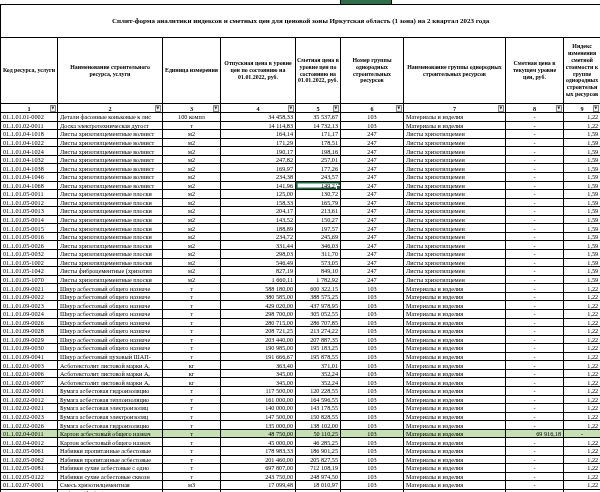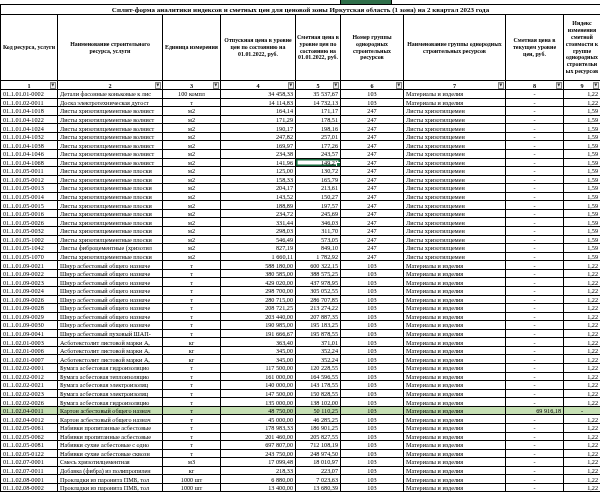--- a/index.html
+++ b/index.html
@@ -12,21 +12,21 @@
   .topstrip { position:absolute; left:0; top:0; width:600px; height:4px; background:#ffffff; }
   .topstrip .greencell {
     position:absolute; left:340px; top:0; width:50px; height:4px;
     border-left:1px solid #000; border-right:1px solid #000;
   }
   table.sheet { border-collapse:collapse; table-layout:fixed; width:600px; position:absolute; left:0; top:4px; }
   table.sheet td { box-sizing:border-box; overflow:hidden; }
 
   td.title-cell {
     border:1.5px solid #000; height:10px; text-align:center; vertical-align:middle;
-    font-weight:bold; font-size:7px; line-height:8px; white-space:nowrap; padding:0;
+    font-weight:bold; font-size:7px; line-height:8px; white-space:nowrap; padding:12px;
   }
   td.head-cell {
     border:1.5px solid #000; height:66px; text-align:center; vertical-align:middle;
     font-weight:bold; font-size:5.9px; line-height:1.15; padding:0 1px;
     white-space:normal; overflow-wrap:break-word;
   }
   td.filt-cell {
     position:relative; border:1.5px solid #000; height:9px; text-align:center;
     vertical-align:middle; font-weight:bold; font-size:6.2px; line-height:7px; padding:0;
   }

